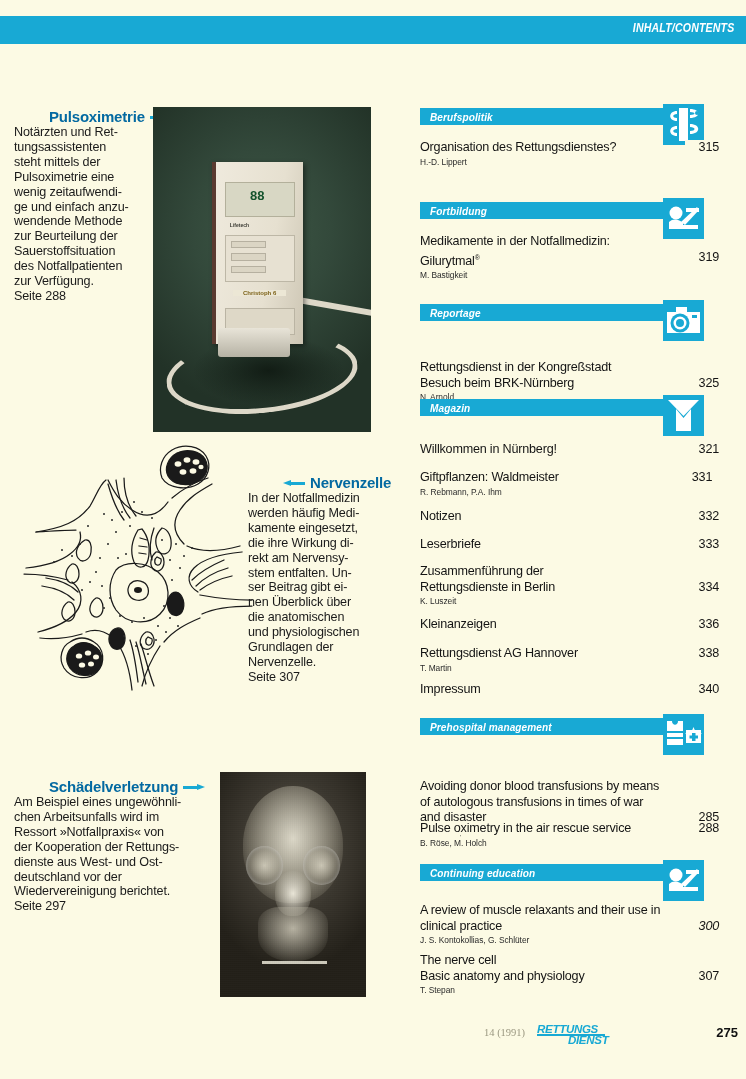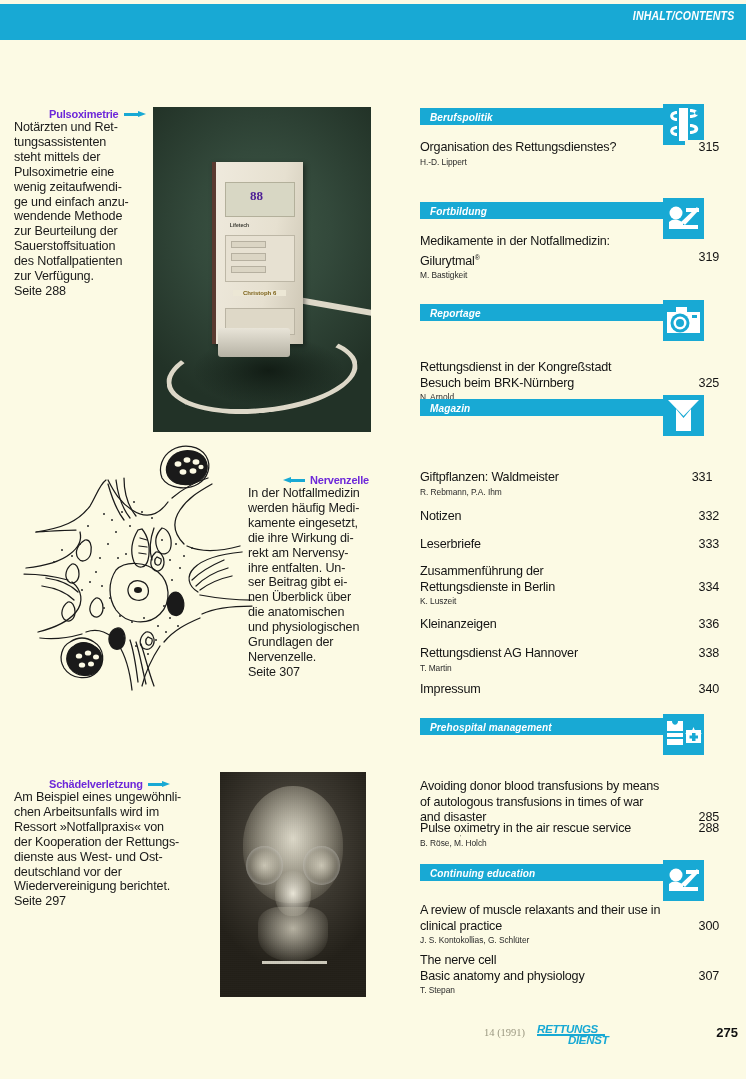--- a/index.html
+++ b/index.html
@@ -6,36 +6,36 @@
   html, body {
     width: 746px; height: 1079px;
     background: #fcfae4;
     font-family: "Liberation Sans", sans-serif;
     overflow: hidden;
   }
   .page { position: relative; width: 746px; height: 1079px; background: #fcfae4; }
 
   
   .topbar {
-    position: absolute; left: 0; top: 4px; width: 746px; height: 36px;
+    position: absolute; left: 0; top: 16px; width: 746px; height: 28px;
     background: #18a9d4;
   }
   .topbar-label {
     position: absolute; right: 12px; top: 5px;
     color: #ffffff; font-size: 12px; font-weight: bold;
     font-family: "Liberation Sans", sans-serif;
     letter-spacing: .2px;
     transform: scaleX(.88); transform-origin: right center;
     font-style: italic;
   }
 
   
   .blurb { position: absolute; color: #1a1a1a; }
   .blurb .title {
-    font-size: 11px; font-weight: bold; color: #6d28d9;
+    font-size: 15px; font-weight: bold; color: #0369a1;
     letter-spacing: -.2px; white-space: nowrap; padding-left: 35px;
   }
   .blurb .body {
     font-size: 12.6px; line-height: 14.9px; color: #1a1a1a;
     letter-spacing: -.15px;
   }
   .arrow-r, .arrow-l {
     display: inline-block; vertical-align: middle; position: relative;
     width: 22px; height: 7px; margin: 0 0 2px 5px;
   }
@@ -75,22 +75,22 @@
     position: absolute; left: 27%; top: 17%; width: 42%; height: 56%;
     background: linear-gradient(100deg, #efeadd 0%, #e6e0d0 60%, #cdc6b4 100%);
     border-left: 4px solid #5a3a30;
     box-shadow: 2px 2px 5px rgba(0,0,0,.45);
   }
   .oxi-screen {
     position: absolute; left: 10%; top: 11%; width: 80%; height: 19%;
     background: #d8d7c4; border: 1px solid #b3b09b;
   }
   .oxi-digits {
-    position: absolute; left: 36%; top: 16%; color: #4c1d95;
-    font-family: Liberation Serif, serif; font-size: 13px; font-weight: bold;
+    position: absolute; left: 36%; top: 16%; color: #14532d;
+    font-family: Liberation Sans, sans-serif; font-size: 13px; font-weight: bold;
   }
   .oxi-brand {
     position: absolute; left: 16%; top: 33%; font-size: 5px; font-weight: bold;
     color: #3a3a33;
   }
   .oxi-keys {
     position: absolute; left: 10%; top: 40%; width: 80%; height: 26%;
     background: #e7e1d2; border: 1px solid #bdb7a6;
   }
   .oxi-key {
@@ -392,21 +392,21 @@
   <div class="blurb" style="left:248px; top:474px; width:142px;">
     <div class="title" style="text-align:left;">
       <span class="arrow-l"></span><span>Nervenzelle</span>
     </div>
     <div class="body">
       <div>In der Notfallmedizin</div>
       <div>werden häufig Medi-</div>
       <div>kamente eingesetzt,</div>
       <div>die ihre Wirkung di-</div>
       <div>rekt am Nervensy-</div>
-      <div>ihre entfalten. Un-</div>
+      <div>stem entfalten. Un-</div>
       <div>ser Beitrag gibt ei-</div>
       <div>nen Überblick über</div>
       <div>die anatomischen</div>
       <div>und physiologischen</div>
       <div>Grundlagen der</div>
       <div>Nervenzelle.</div>
       <div>Seite 307</div>
     </div>
   </div>
 
@@ -507,20 +507,25 @@
       <span>Magazin</span>
     </div>
     <div class="sec-icon" style="top:395px;">
       <svg width="41" height="41" viewBox="0 0 41 41">
         <rect x="0" y="0" width="41" height="41" fill="#18a9d4"></rect>
         <rect x="5" y="5" width="31" height="31" fill="#fff"></rect>
         <path d="M5 5 L20.5 21 L36 5 L36 36 L28 36 L28 14 L20.5 23 L13 14 L13 36 L5 36Z" fill="#18a9d4"></path>
       </svg>
     </div>
 
+    <div class="entry" style="top:442px;">
+      <div class="ln leader"><span class="txt">Willkommen in Nürnberg!</span>
+        <span class="pg" style="top:0;">321</span>
+      </div>
+    </div>
     <div class="entry" style="top:470px;">
       <div class="ln leader"><span class="txt">Giftpflanzen: Waldmeister</span>
         <span class="pg" style="top:0;text-align:center;">331</span>
       </div>
       <div class="auth">R. Rebmann, P.A. Ihm</div>
     </div>
     <div class="entry" style="top:509px;">
       <div class="ln leader"><span class="txt">Notizen</span>
         <span class="pg" style="top:0;">332</span>
       </div>
@@ -594,21 +599,21 @@
         <circle cx="13" cy="15" r="6.5" fill="#fff"></circle>
         <path d="M18 24 L34 9 L36 12 L22 27Z" fill="#fff"></path>
         <rect x="23" y="10" width="13" height="4" fill="#fff"></rect>
         <rect x="6" y="27" width="29" height="4" fill="#fff"></rect>
         <path d="M6 24 C10 20 16 21 20 25 L20 29 L6 29Z" fill="#fff"></path>
       </svg>
     </div>
     <div class="entry" style="top:903px;">
       <div class="ln"><span class="txt">A review of muscle relaxants and their use in</span></div>
       <div class="ln leader"><span class="txt">clinical practice</span>
-        <span class="pg" style="top:0;">300</span>
+        <span class="pg" style="top:0;font-style:italic;">300</span>
       </div>
       <div class="auth">J. S. Kontokollias, G. Schlüter</div>
     </div>
     <div class="entry" style="top:953px;">
       <div class="ln"><span class="txt">The nerve cell</span></div>
       <div class="ln leader"><span class="txt">Basic anatomy and physiology</span>
         <span class="pg" style="top:0;">307</span>
       </div>
       <div class="auth">T. Stepan</div>
     </div>

